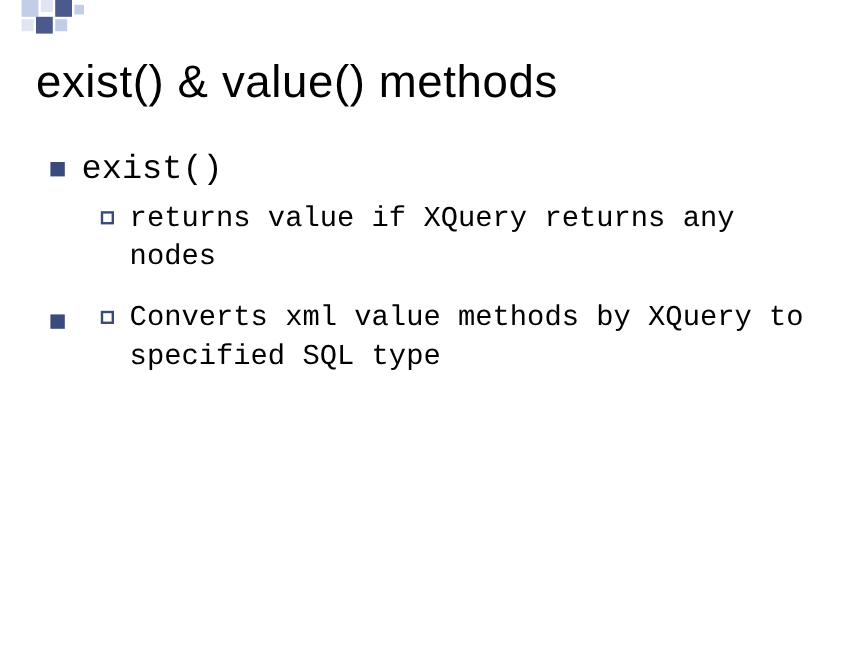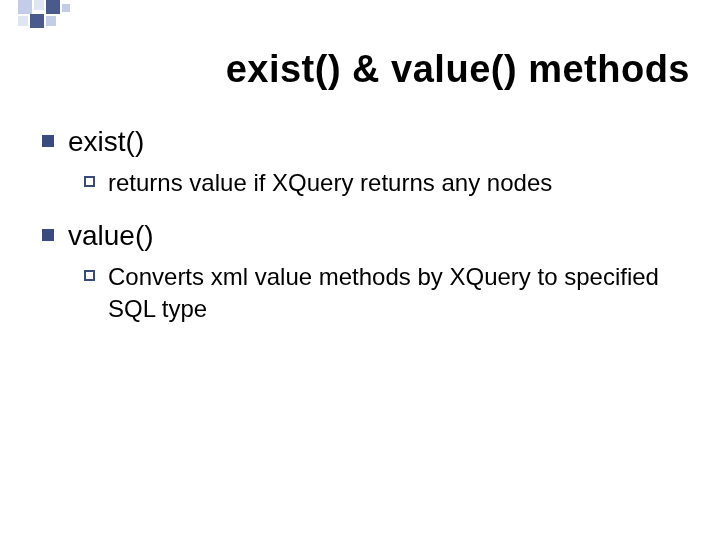--- a/index.html
+++ b/index.html
@@ -32,35 +32,35 @@
     top: 0;
     left: 0;
     width: 720px;
     height: 540px;
     box-sizing: border-box;
     padding: 48px 30px 30px 30px;
   }
   h1.title {
     margin: 0 0 32px 0;
     font-size: 38px;
-    font-weight: 700;
+    font-weight: 400;
     letter-spacing: 0.5px;
-    text-align: right;
   }
   ul.lvl1 {
     list-style: none;
     margin: 0;
     padding: 0 0 0 12px;
   }
   ul.lvl1 > li {
     position: relative;
     padding-left: 26px;
     margin-bottom: 10px;
     font-size: 28px;
     line-height: 1.35;
+    font-family: Liberation Mono, monospace;
   }
   ul.lvl1 > li::before {
     content: "";
     position: absolute;
     left: 0;
     top: 12px;
     width: 12px;
     height: 12px;
     background: #3a4a7c;
   }
@@ -110,21 +110,20 @@
   <ul class="lvl1">
     <li>
       <span>exist()</span>
       <ul class="lvl2">
         <li>
           <span>returns value if XQuery returns any nodes</span>
         </li>
       </ul>
     </li>
     <li>
-      <span>value()</span>
       <ul class="lvl2">
         <li>
           <span class="wrap">Converts xml value methods by XQuery to specified SQL type</span>
         </li>
       </ul>
     </li>
   </ul>
 </div>
 
 </body></html>

